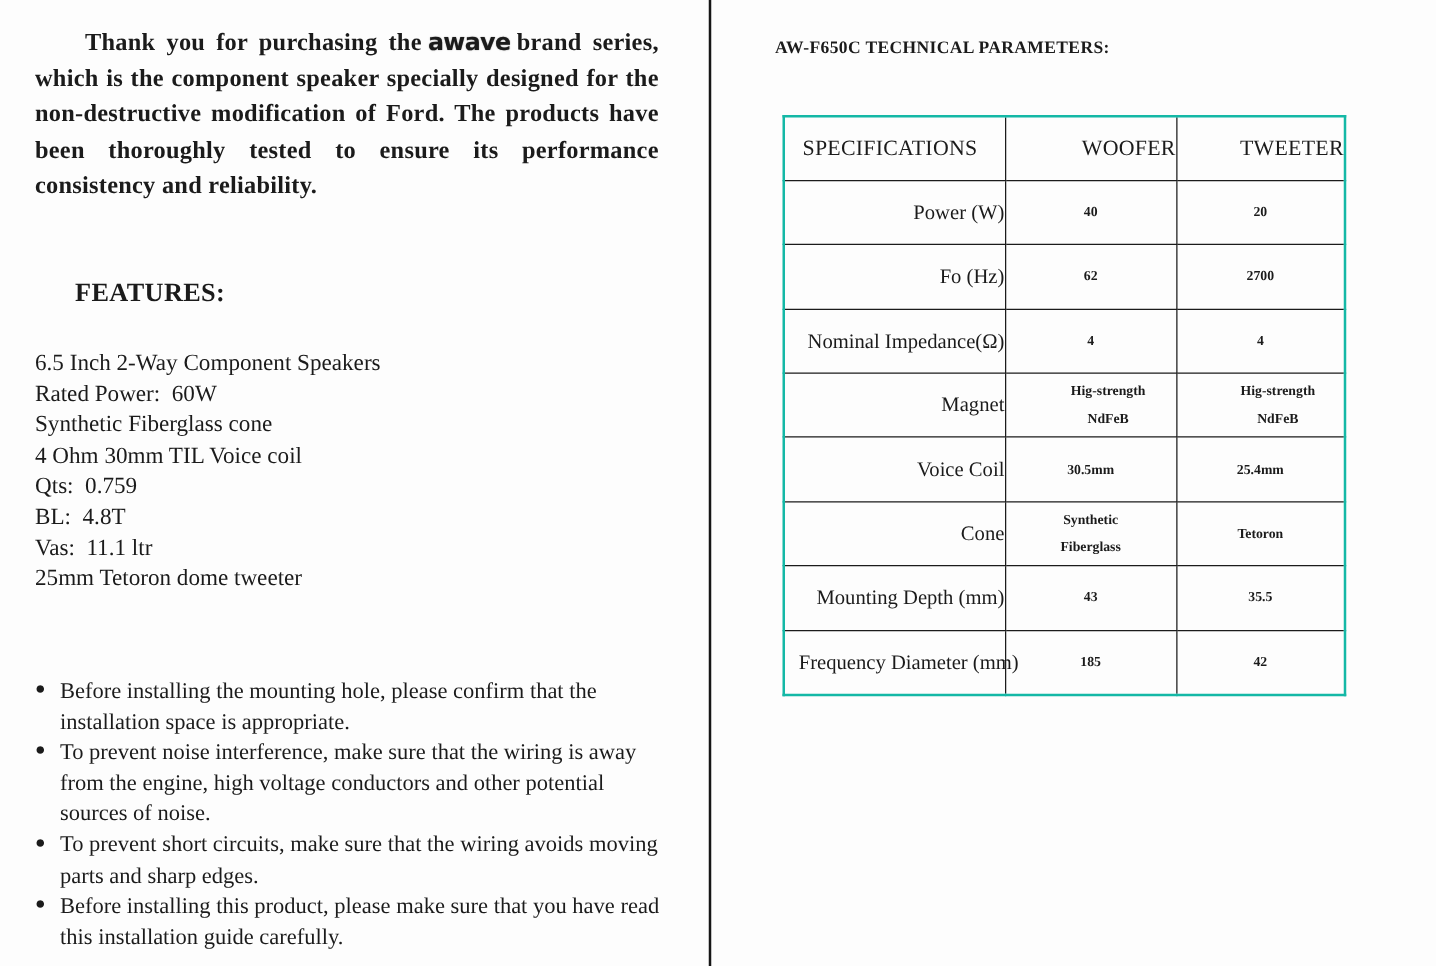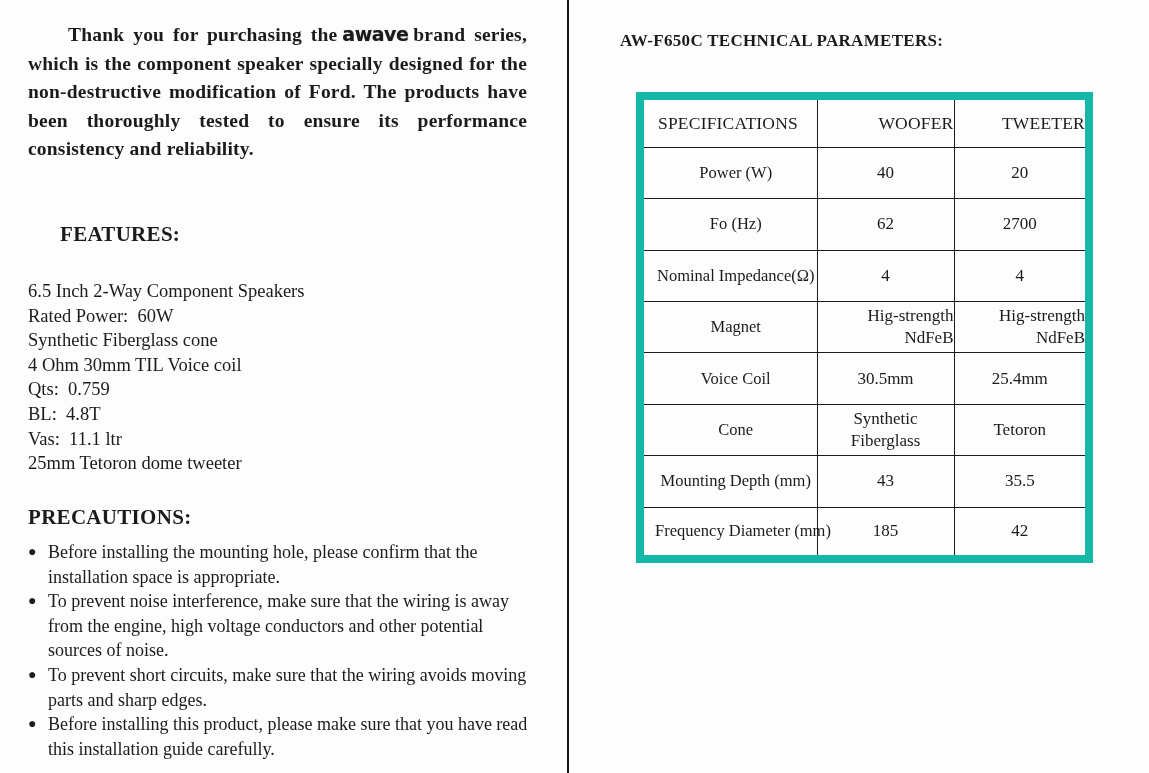--- a/index.html
+++ b/index.html
@@ -87,59 +87,60 @@
   
   .right-col {
     position: absolute;
     left: 620px; top: 0;
     width: 500px; height: 100%;
   }
   .tech-title {
     position: absolute;
     top: 31px; left: 0;
     font-weight: bold;
-    font-size: 17px;
+    font-size: 14px;
     letter-spacing: 0.3px;
   }
   .spec-table {
     position: absolute;
-    top: 92px; left: 16px;
+    top: 92px; left: 6px;
     border-collapse: collapse;
-    border: 8px solid #14b8a6;
+    border: 2px solid #14b8a6;
     table-layout: fixed;
     width: 449px;
   }
   .spec-table th, .spec-table td {
     border: 1.2px solid #1b1b1b;
     height: 51.4px;
     font-weight: normal;
   }
   .col-spec { width: 177px; }
   .col-woofer { width: 137px; }
   .col-tweeter { width: 135px; }
   .spec-table th {
     font-size: 17.5px;
     letter-spacing: 0.2px;
   }
   th.h-spec { text-align: left; padding-left: 14px; }
   th.h-val  { text-align: right; }
   td.spec-label {
     font-size: 16.5px;
-    text-align: center;
+    text-align: right;
     padding-left: 11px;
     white-space: nowrap;
   }
   td.val {
-    font-size: 17px;
+    font-size: 11px;
     text-align: center;
     white-space: pre-line;
     line-height: 22px;
+    font-weight: bold;
   }
   td.val.lb {
-    text-align: right;
+    text-align: center;
     padding-left: 28px;
   }
 </style>
 </head>
 <body>
 
 <div class="page">
 
   <div class="divider"></div>
 
@@ -153,21 +154,20 @@
       <div class="feature-item">6.5 Inch 2-Way Component Speakers</div>
       <div class="feature-item">Rated Power:  60W</div>
       <div class="feature-item">Synthetic Fiberglass cone</div>
       <div class="feature-item">4 Ohm 30mm TIL Voice coil</div>
       <div class="feature-item">Qts:  0.759</div>
       <div class="feature-item">BL:  4.8T</div>
       <div class="feature-item">Vas:  11.1 ltr</div>
       <div class="feature-item">25mm Tetoron dome tweeter</div>
     </div>
 
-    <h2 class="section-heading precautions-heading">PRECAUTIONS:</h2>
 
     <div class="precautions-list">
       <div class="precaution-item">
         <span class="bullet">●</span>
         <span>Before installing the mounting hole, please confirm that the installation space is appropriate.</span>
       </div>
       <div class="precaution-item">
         <span class="bullet">●</span>
         <span>To prevent noise interference, make sure that the wiring is away from the engine, high voltage conductors and other potential sources of noise.</span>
       </div>

